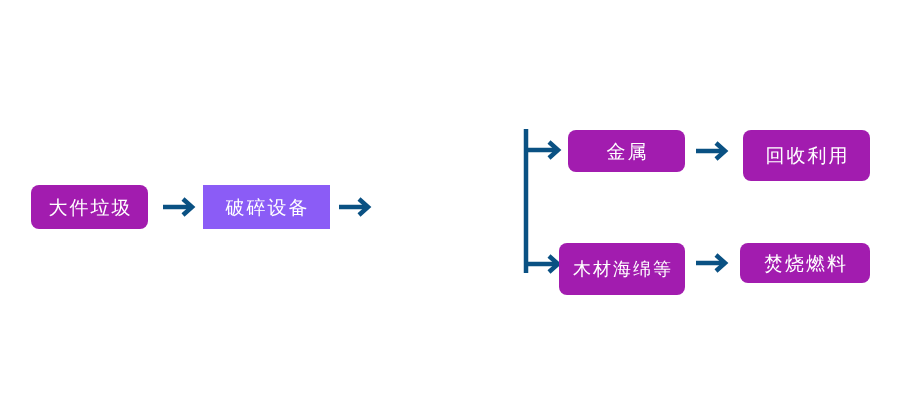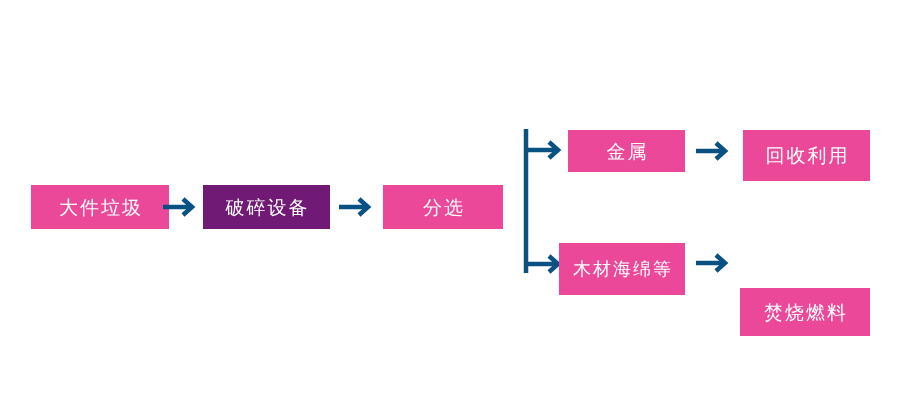--- a/index.html
+++ b/index.html
@@ -27,22 +27,22 @@
     justify-content: center;
     color: #ffffff;
     font-size: 19px;
     letter-spacing: 2px;
     text-indent: 2px;
     font-weight: 400;
     line-height: 1;
     white-space: nowrap;
     user-select: none;
   }
-  .node.blue  { background: #ec4899; }
-  .node.red   { background: #701a75; }
+  .node.blue  { background: #a21caf; border-radius: 8px; }
+  .node.red   { background: #8b5cf6; }
 
   
   .arrow {
     position: absolute;
     height: 26px;
     display: block;
     overflow: visible;
   }
   .arrow svg { display: block; overflow: visible; }
 
@@ -51,21 +51,21 @@
     position: absolute;
     overflow: visible;
   }
   .branch svg { display: block; overflow: visible; }
 </style>
 </head>
 <body>
 
 <div id="diagram">
 
-  <div class="node blue" style="left:31px; top:185px; width:138px; height:44px;">大件垃圾</div>
+  <div class="node blue" style="left:31px; top:185px; width:117px; height:44px;">大件垃圾</div>
 
   <div class="arrow" style="left:162px; top:194px; width:36px; height:26px;">
     <svg width="36" height="26" viewBox="0 0 36 26" xmlns="http://www.w3.org/2000/svg">
       <g fill="none" stroke="#0a5183" stroke-width="4.5" stroke-linecap="butt">
         <line x1="1" y1="13" x2="28" y2="13"></line>
         <polyline points="21,5 30,13 21,21" stroke-linejoin="miter" stroke-linecap="butt"></polyline>
       </g>
     </svg>
   </div>
 
@@ -73,21 +73,20 @@
 
   <div class="arrow" style="left:338px; top:194px; width:36px; height:26px;">
     <svg width="36" height="26" viewBox="0 0 36 26" xmlns="http://www.w3.org/2000/svg">
       <g fill="none" stroke="#0a5183" stroke-width="4.5" stroke-linecap="butt">
         <line x1="1" y1="13" x2="28" y2="13"></line>
         <polyline points="21,5 30,13 21,21" stroke-linejoin="miter" stroke-linecap="butt"></polyline>
       </g>
     </svg>
   </div>
 
-  <div class="node blue" style="left:383px; top:185px; width:120px; height:44px;">分选</div>
 
   <div class="branch" style="left:522px; top:126px; width:46px; height:150px;">
     <svg width="46" height="150" viewBox="0 0 46 150" xmlns="http://www.w3.org/2000/svg">
       <g fill="none" stroke="#0a5183" stroke-width="4.5" stroke-linecap="butt">
 
         <line x1="4" y1="3" x2="4" y2="147"></line>
 
         <line x1="4" y1="24" x2="34" y2="24"></line>
         <polyline points="27,16 36,24 27,32" stroke-linejoin="miter"></polyline>
 
@@ -114,15 +113,15 @@
 
   <div class="arrow" style="left:695px; top:250px; width:36px; height:26px;">
     <svg width="36" height="26" viewBox="0 0 36 26" xmlns="http://www.w3.org/2000/svg">
       <g fill="none" stroke="#0a5183" stroke-width="4.5" stroke-linecap="butt">
         <line x1="1" y1="13" x2="28" y2="13"></line>
         <polyline points="21,5 30,13 21,21" stroke-linejoin="miter" stroke-linecap="butt"></polyline>
       </g>
     </svg>
   </div>
 
-  <div class="node blue" style="left:740px; top:243px; width:130px; height:48px;margin-top:45px;">焚烧燃料</div>
+  <div class="node blue" style="left:740px; top:243px; width:130px; height:40px;">焚烧燃料</div>
 
 </div>
 
 </body></html>

